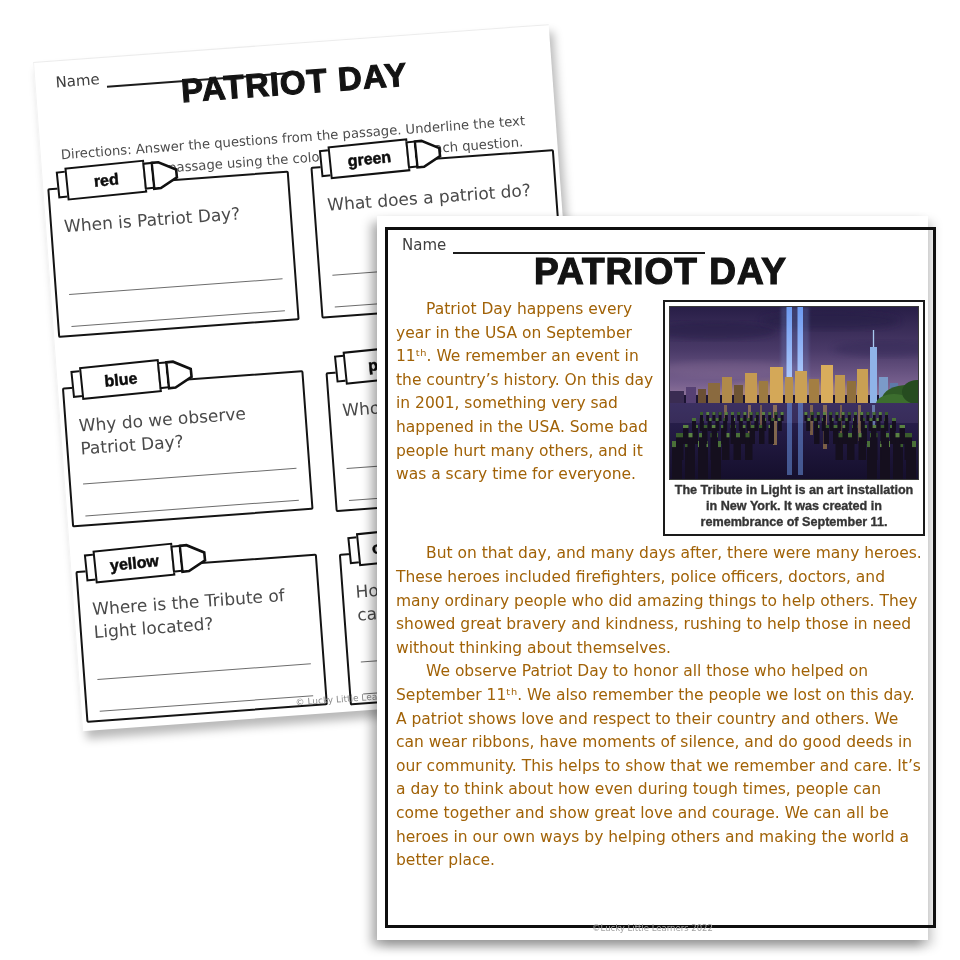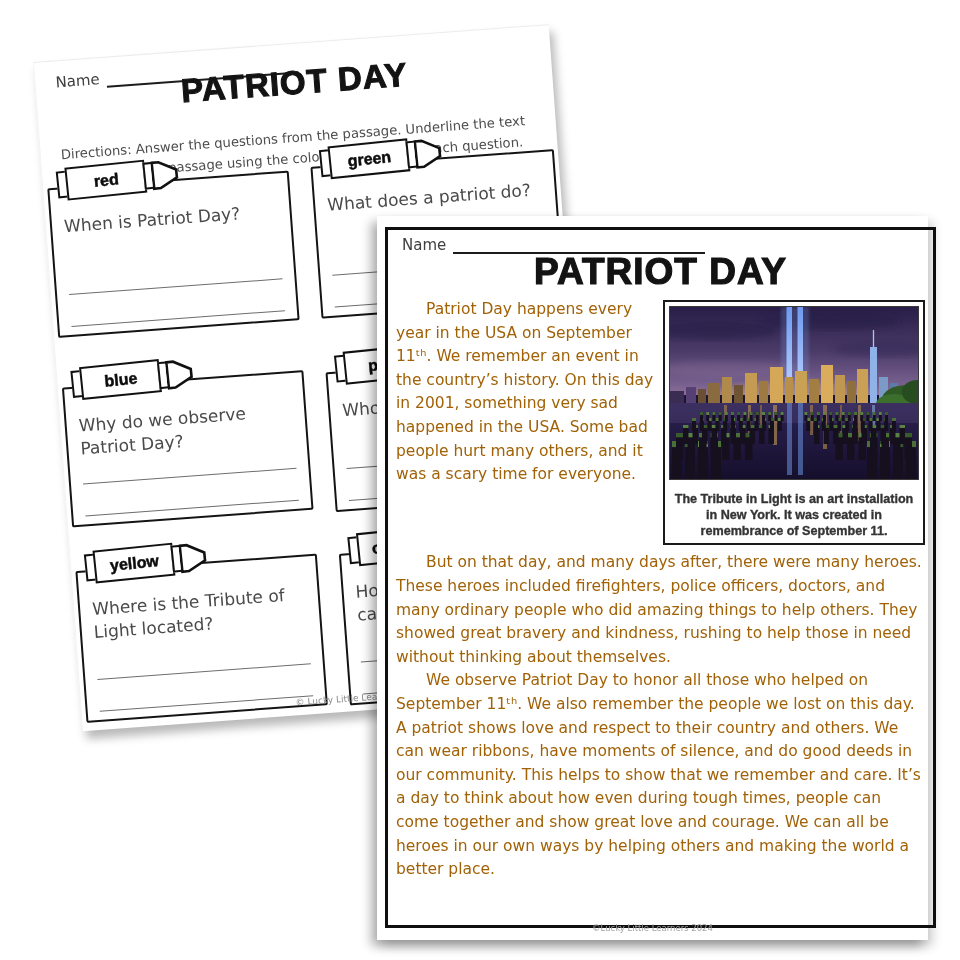--- a/index.html
+++ b/index.html
@@ -47,21 +47,21 @@
   #front-box{position:absolute;left:8px;top:11px;width:529px;height:691px;
     border:3px solid #0f0f0f;padding:2px 8px;overflow:hidden;}
   #front-page .name-row{position:relative;left:6px;top:4px;font-size:15px;}
   #front-page .name-line{width:252px;}
   #front-title{position:relative;text-align:center;font-family:"Liberation Sans",sans-serif;
     font-weight:900;font-size:37px;color:#131313;margin:1px 0 5px 0;letter-spacing:1px;
     -webkit-text-stroke:1.2px #131313;}
   #figure{float:right;width:262px;margin:2px 0 6px 9px;border:2px solid #1a1a1a;
     padding:4px;background:#fff;box-sizing:border-box;}
   #figure svg{display:block;width:100%;height:auto;border:1px solid #3a3a3a;box-sizing:border-box;}
-  #figure-caption{margin-top:12px;text-align:center;font-weight:bold;font-size:12.6px;
+  #figure-caption{margin-top:3px;text-align:center;font-weight:bold;font-size:12.6px;
     line-height:15.8px;color:#353535;font-family:"Liberation Sans",sans-serif;
     -webkit-text-stroke:.35px #353535;}
   .passage p{margin:0;font-size:15.5px;line-height:23.6px;color:#a16207;text-indent:30px;}
   .passage p.clear{clear:right;}
   #front-footer{position:absolute;left:0;right:0;bottom:7px;text-align:center;
     font-size:8.5px;color:#a3a3a3;}
 </style>
 </head>
 <body>
 
@@ -453,15 +453,15 @@
                 <rect x="134.39999999999998" y="105" width="3" height="3" fill="#5a8242"></rect>
               </g>
           </svg>
           <div id="figure-caption">The Tribute in Light is an art installation in New York. It was created in remembrance of September 11.</div>
         </div>
         <p>Patriot Day happens every year in the USA on September 11ᵗʰ. We remember an event in the country’s history. On this day in 2001, something very sad happened in the USA. Some bad people hurt many others, and it was a scary time for everyone.</p>
         <p class="clear">But on that day, and many days after, there were many heroes. These heroes included firefighters, police officers, doctors, and many ordinary people who did amazing things to help others. They showed great bravery and kindness, rushing to help those in need without thinking about themselves.</p>
         <p>We observe Patriot Day to honor all those who helped on September 11ᵗʰ. We also remember the people we lost on this day. A patriot shows love and respect to their country and others. We can wear ribbons, have moments of silence, and do good deeds in our community. This helps to show that we remember and care. It’s a day to think about how even during tough times, people can come together and show great love and courage. We can all be heroes in our own ways by helping others and making the world a better place.</p>
       </div>
     </div>
-    <div id="front-footer">©Lucky Little Learners 2024</div>
+    <div id="front-footer">©Lucky Little Learners 2022</div>
   </div>
 </div>
 
 </body></html>

